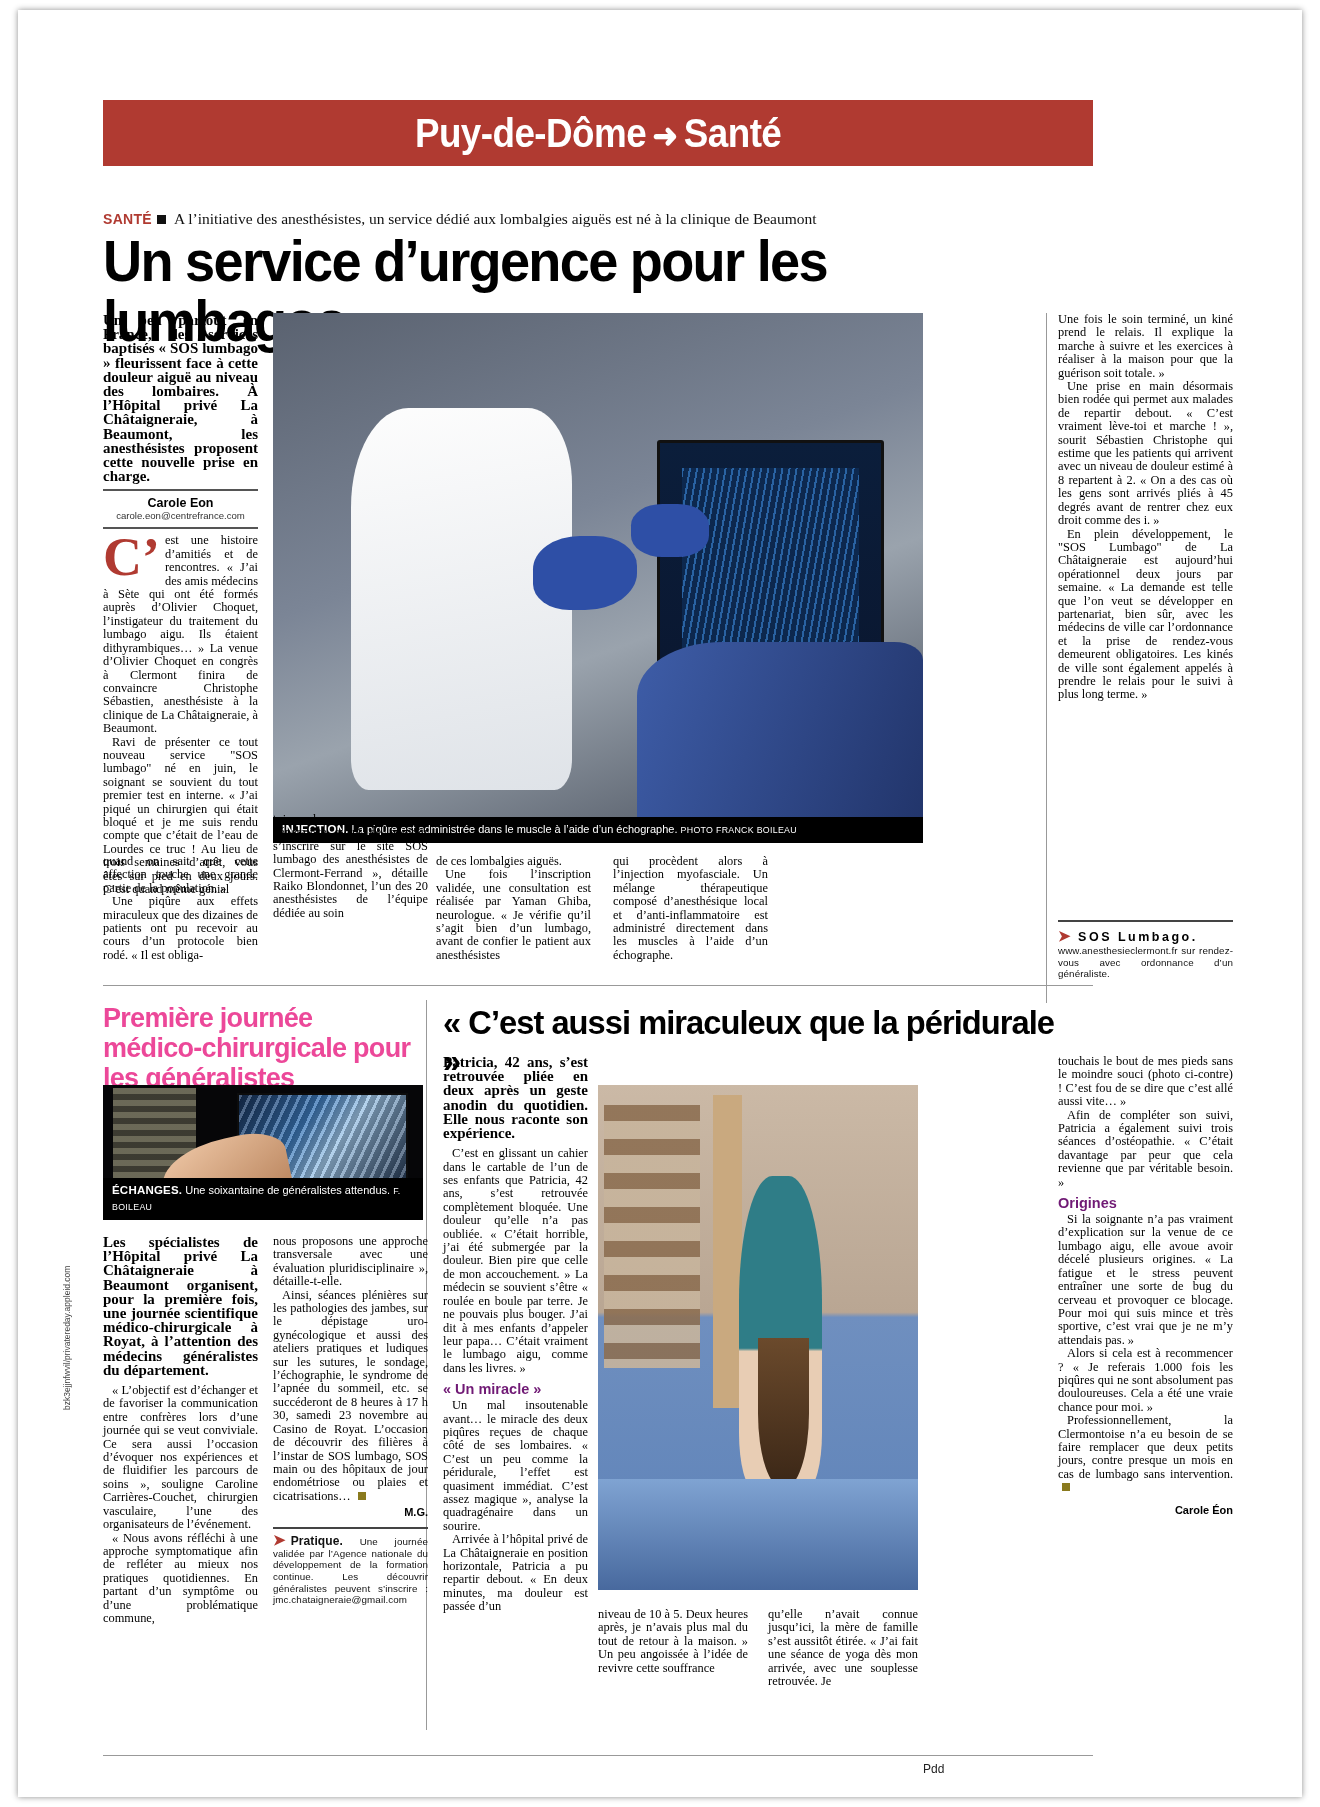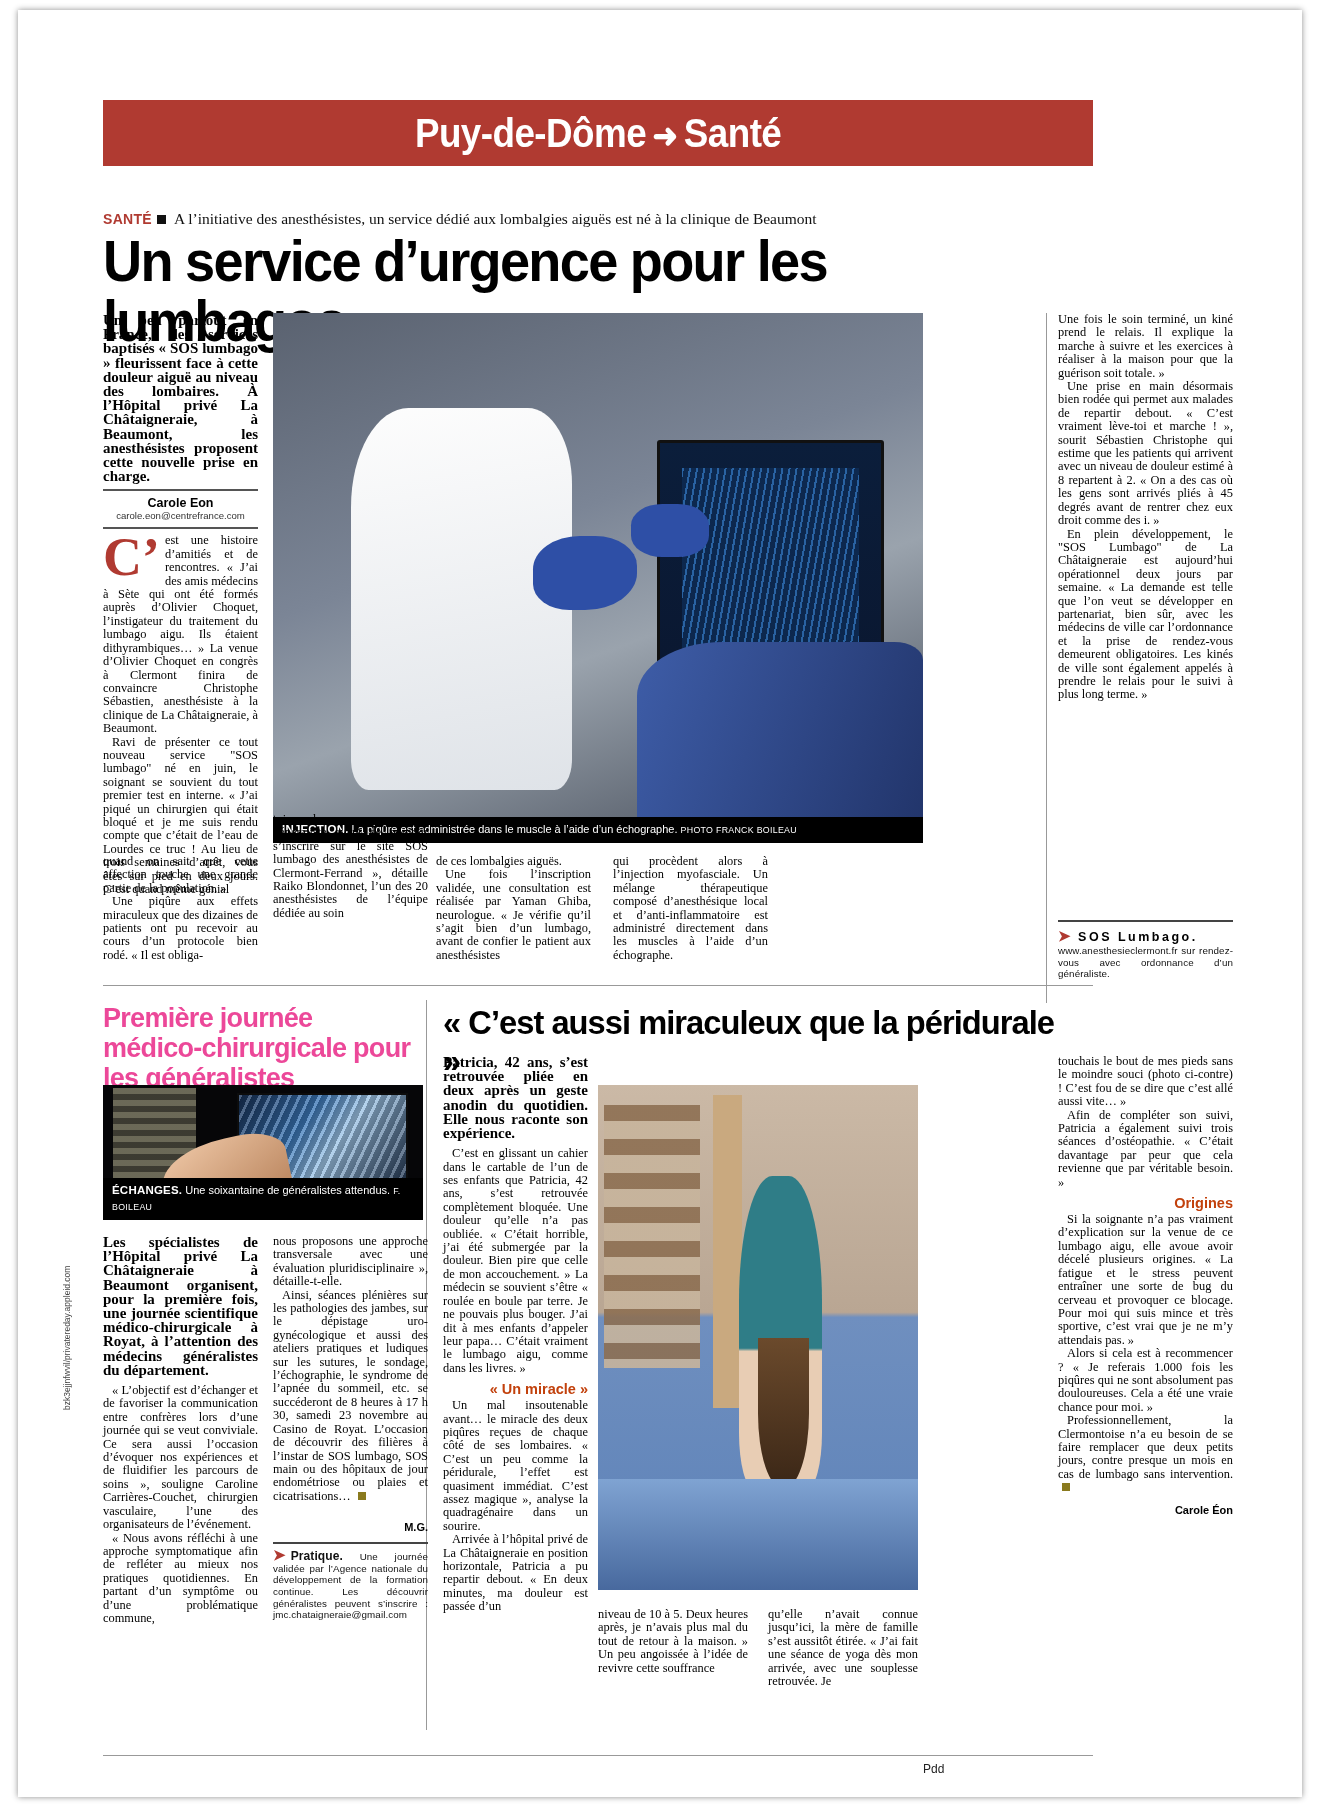--- a/index.html
+++ b/index.html
@@ -60,21 +60,21 @@
     font-family:"Liberation Sans",sans-serif;font-size:11px;line-height:15px;padding:5px 9px;
     box-sizing:border-box;}
   .cap b{font-size:11.5px;letter-spacing:.2px;}
   .cap .credit{font-size:8.8px;letter-spacing:.3px;}
   
   .subhead{font-family:"Liberation Sans",sans-serif;font-weight:bold;font-size:27px;
     line-height:30px;letter-spacing:-.7px;color:#ec4899;}
   .bighead{font-family:"Liberation Sans",sans-serif;font-weight:bold;font-size:34px;
     line-height:38px;letter-spacing:-1px;color:#000;transform:scaleX(.96);transform-origin:left;}
   .minihead{font-family:"Liberation Sans",sans-serif;font-weight:bold;font-size:14.5px;
-    color:#c2410c;margin:6px 0 2px;text-align:right;}
+    color:#701a75;margin:6px 0 2px;}
   .endsq{display:inline-block;width:8px;height:8px;background:#8a7a1e;margin-left:4px;}
   
   .infobox{font-family:"Liberation Sans",sans-serif;}
   .infobox .toprule{height:2px;background:#444;margin-bottom:5px;}
   .infobox .ttl{font-weight:bold;font-size:12.5px;letter-spacing:2.5px;color:#000;}
   .infobox .txt{font-size:9.8px;line-height:11.6px;color:#111;text-align:justify;letter-spacing:.1px;}
   .redarrow{color:#b03a31;font-size:15px;font-weight:bold;margin-right:5px;}
   .sig{text-align:right;font-family:"Liberation Sans",sans-serif;font-weight:bold;font-size:11px;}
   .vrule{position:absolute;width:1px;background:#999;}
   .hrule{position:absolute;height:1px;background:#999;}
@@ -231,21 +231,21 @@
       <p>« L’objectif est d’échanger et de favoriser la communication entre confrères lors d’une journée qui se veut conviviale. Ce sera aussi l’occasion d’évoquer nos expériences et de fluidifier les parcours de soins », souligne Caroline Carrières-Couchet, chirurgien vasculaire, l’une des organisateurs de l’événement.</p>
       <p>« Nous avons réfléchi à une approche symptomatique afin de refléter au mieux nos pratiques quotidiennes. En partant d’un symptôme ou d’une problématique commune,</p>
     </div>
   </div>
 
   <div class="col" style="left:255px;top:1225px;width:155px;">
     <div class="body">
       <p class="noind">nous proposons une approche transversale avec une évaluation pluridisciplinaire », détaille-t-elle.</p>
       <p><span>Ainsi, séances plénières sur les pathologies des jambes, sur le dépistage uro-gynécologique et aussi des ateliers pratiques et ludiques sur les sutures, le sondage, l’échographie, le syndrome de l’apnée du sommeil, etc. se succéderont de 8 heures à 17 h 30, samedi 23 novembre au Casino de Royat. L’occasion de découvrir des filières à l’instar de SOS lumbago, SOS main ou des hôpitaux de jour endométriose ou plaies et cicatrisations… </span><span class="endsq"></span></p>
     </div>
-    <div class="sig" style="margin-top:18px;">M.G.</div>
+    <div class="sig" style="margin-top:3px;">M.G.</div>
     <div class="infobox" style="margin-top:9px;">
       <div class="toprule"></div>
       <div class="txt">
         <span class="redarrow">➤</span><b style="font-size:12px;">Pratique.</b>
         <span>Une journée validée par l’Agence nationale du développement de la formation continue. Les découvrir généralistes peuvent s’inscrire : jmc.chataigneraie@gmail.com</span>
       </div>
     </div>
   </div>
 
   <div class="col bighead" style="left:425px;top:993px;width:650px;">« C’est aussi miraculeux que la péridurale »</div>

